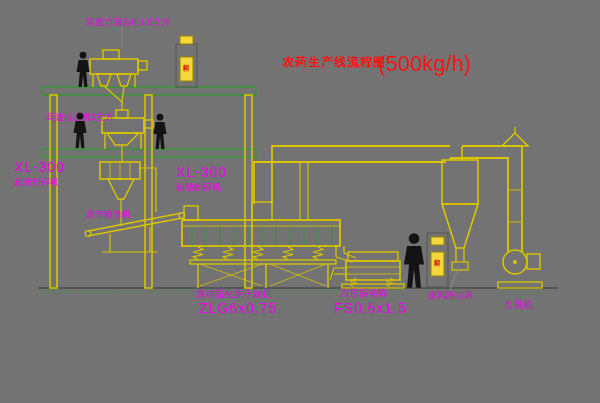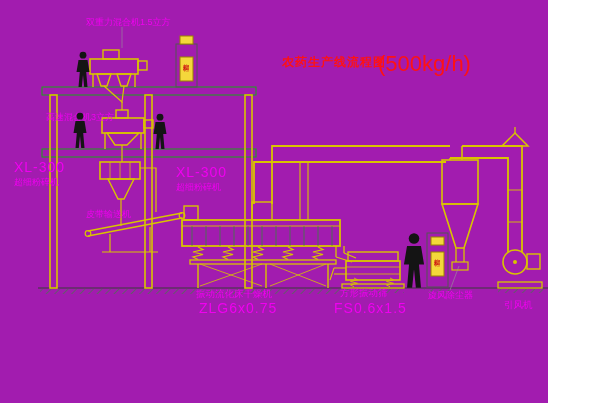--- a/index.html
+++ b/index.html
@@ -1,16 +1,16 @@
 <!DOCTYPE html>
 <html><head>
 <meta charset="utf-8">
 <style>
   html,body{margin:0;padding:0;background:#ffffff;}
-  .canvas{position:relative;width:548px;height:403px;background:#a21caf;overflow:hidden;
+  .canvas{position:relative;width:600px;height:403px;background:#737373;overflow:hidden;
           font-family:"Liberation Sans","DejaVu Sans",sans-serif;}
   svg{display:block;}
   text{font-family:"Liberation Sans","DejaVu Sans",sans-serif;}
   .lbl{fill:#f000f0;}
   .s{font-size:9px;}
   .s2{font-size:9.5px;}
   .m{font-size:14px;letter-spacing:1px;}
   .title-cn{fill:#ff1212;font-size:12px;font-weight:bold;letter-spacing:1px;}
   .title-cap{fill:#ff1212;font-size:22px;}
   .cab-txt{fill:#cc1111;font-size:6px;writing-mode:vertical-rl;letter-spacing:1px;}

